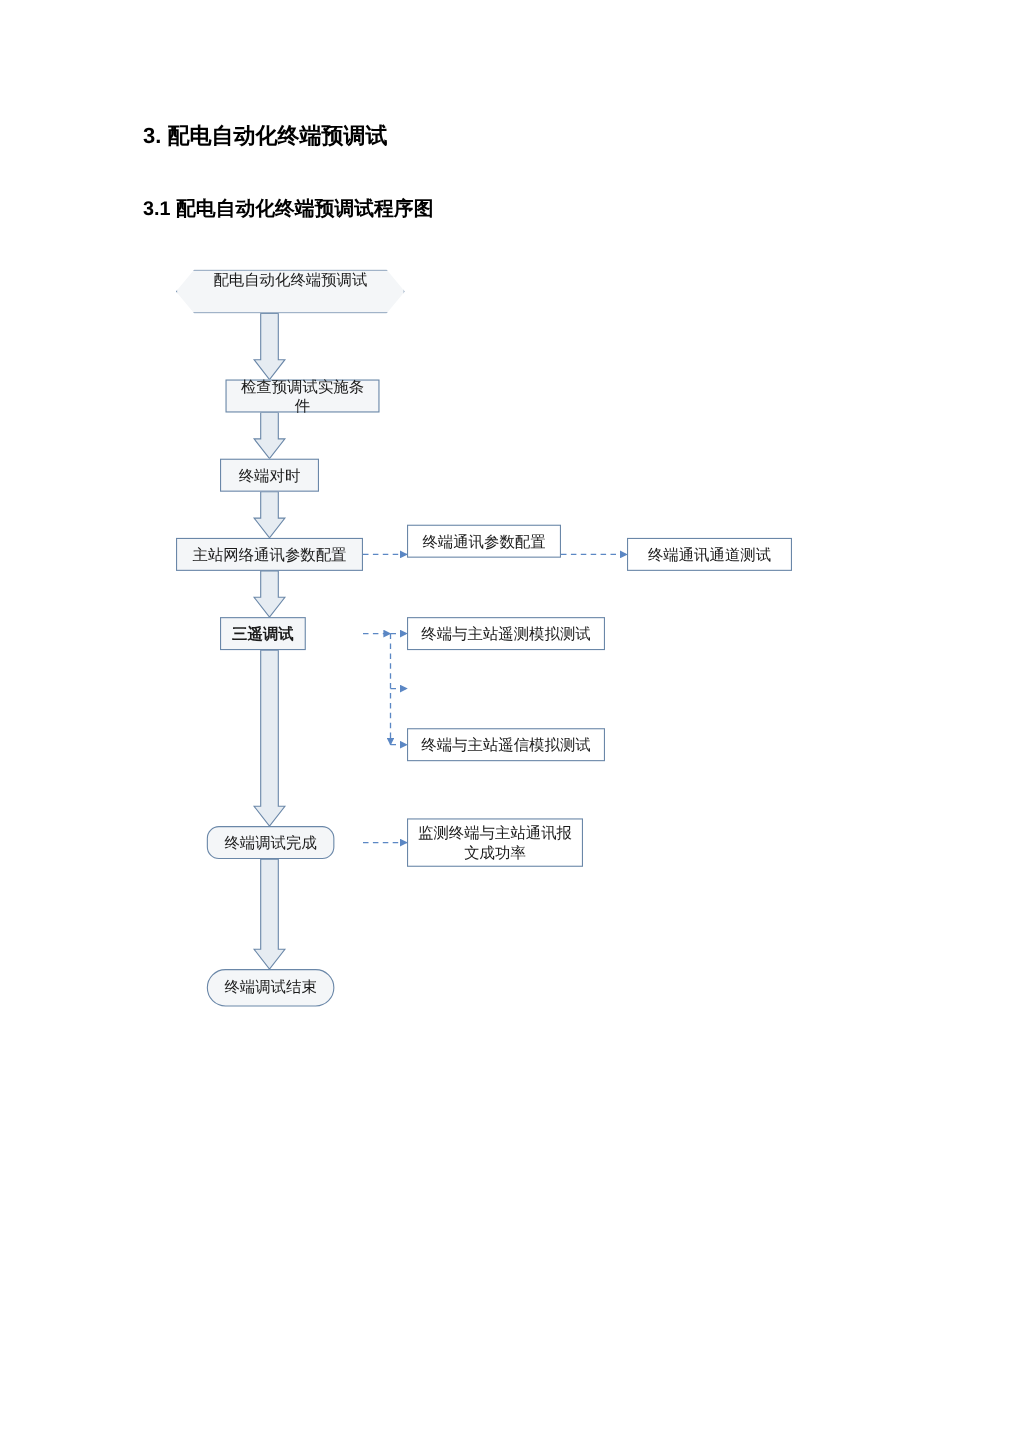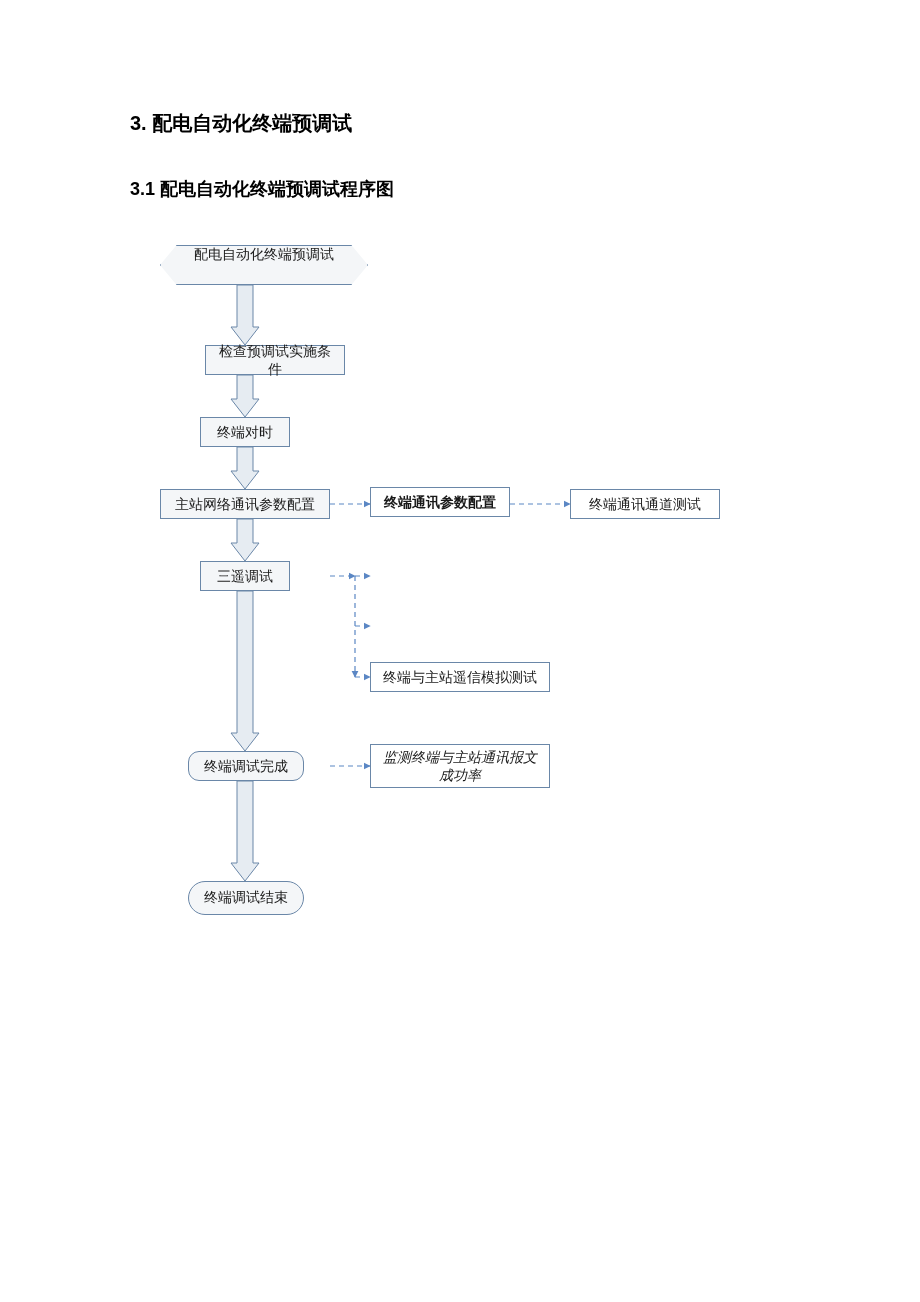--- a/index.html
+++ b/index.html
@@ -140,43 +140,46 @@
     </div>
 
     <div class="box" style="left:40px; top:176px; width:90px; height:30px;">
       <span>终端对时</span>
     </div>
 
     <div class="box" style="left:0px; top:248px; width:170px; height:30px;">
       <span>主站网络通讯参数配置</span>
     </div>
 
-    <div class="box white" style="left:210px; top:246px; width:140px; height:30px;font-weight:bold;">
+    <div class="box white" style="left:210px; top:236px; width:140px; height:30px;">
       <span>终端通讯参数配置</span>
     </div>
 
     <div class="box white" style="left:410px; top:248px; width:150px; height:30px;">
       <span>终端通讯通道测试</span>
     </div>
 
-    <div class="box" style="left:40px; top:320px; width:90px; height:30px;">
+    <div class="box" style="left:40px; top:320px; width:78px; height:30px;font-weight:bold;">
       <span>三遥调试</span>
     </div>
 
+    <div class="box white" style="left:210px; top:320px; width:180px; height:30px;">
+      <span>终端与主站遥测模拟测试</span>
+    </div>
 
 
     <div class="box white" style="left:210px; top:421px; width:180px; height:30px;">
       <span>终端与主站遥信模拟测试</span>
     </div>
 
     <div class="box" style="left:28px; top:510px; width:116px; height:30px;border-radius:11px;">
       <span>终端调试完成</span>
     </div>
 
-    <div class="box white" style="left:210px; top:503px; width:180px; height:44px;font-style:italic;">
+    <div class="box white" style="left:210px; top:503px; width:160px; height:44px;">
       <span>监测终端与主站通讯报文成功率</span>
     </div>
 
     <div class="terminator" style="left:28px; top:640px; width:116px; height:34px;">
       <span>终端调试结束</span>
     </div>
 
   </div>
 </div>
 

